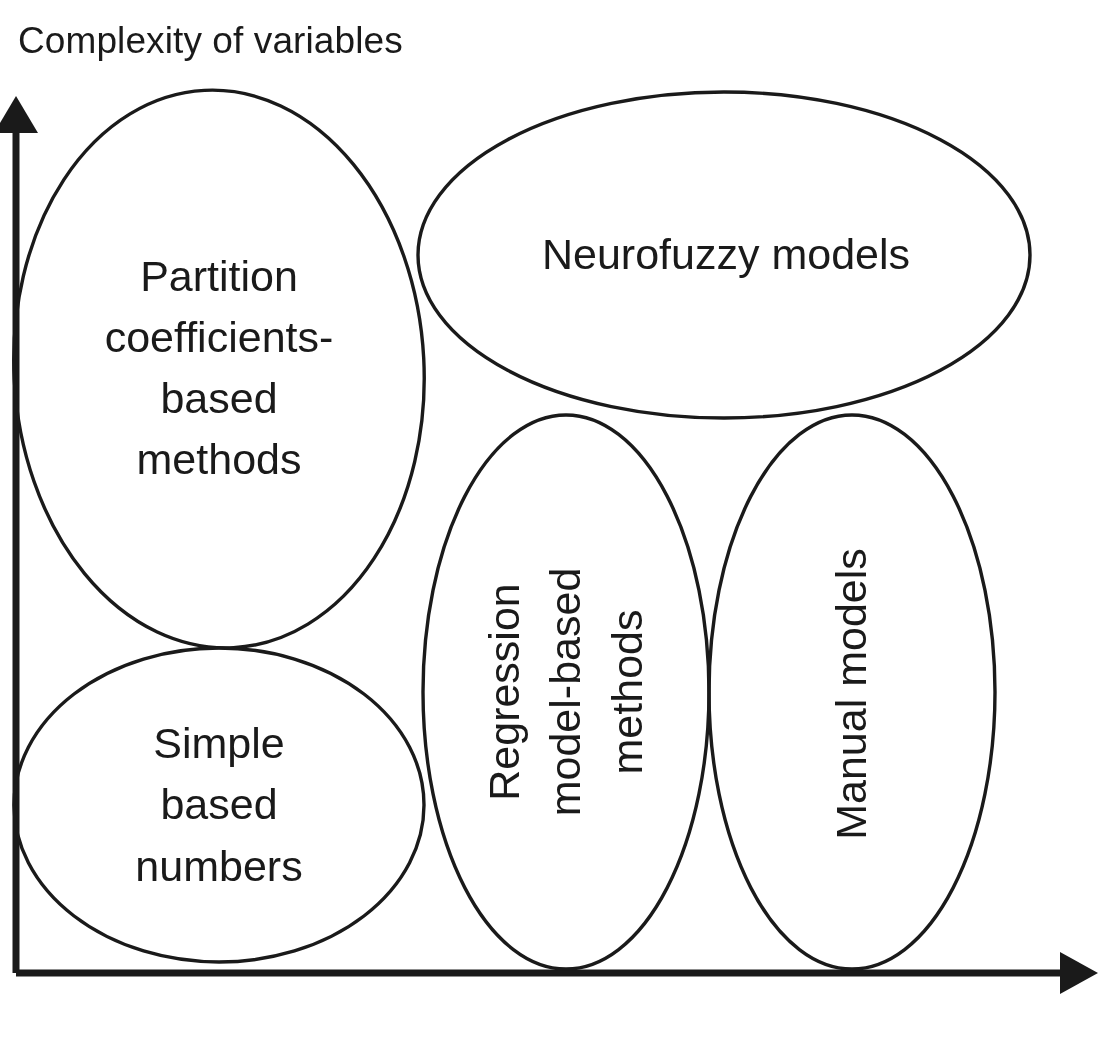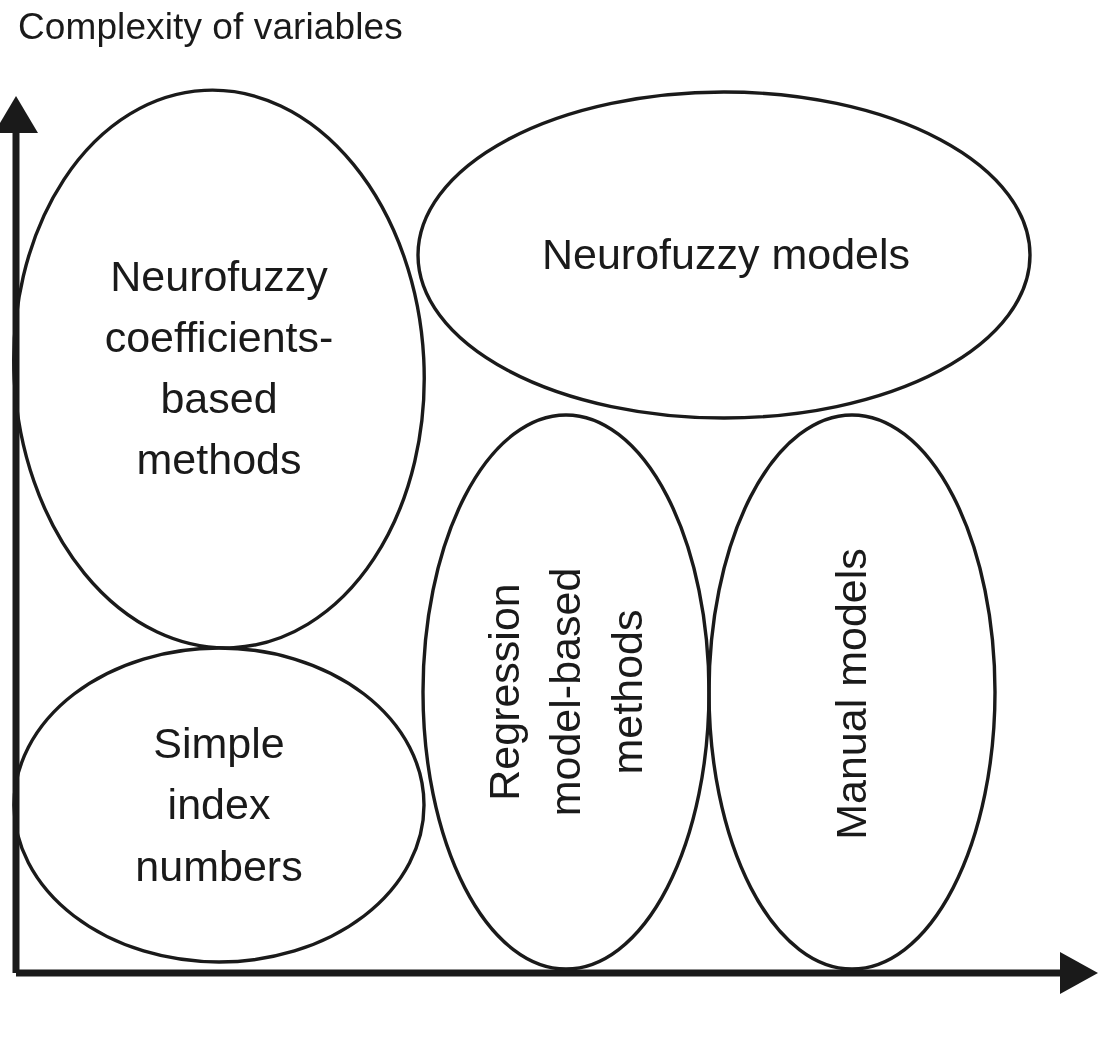--- a/index.html
+++ b/index.html
@@ -43,21 +43,21 @@
     color: #1a1a1a;
     font-family: "Liberation Sans", sans-serif;
     white-space: pre-line;
     text-align: center;
     line-height: 1.34;
     position: absolute;
   }
   
   #y-axis-caption {
     left: 18px;
-    top: 2px;
+    top: 16px;
     font-size: 37px;
     text-align: center;
     letter-spacing: 0.1px;
   }
   
   #x-axis-caption {
     right: 8px;
     top: 993px;
     font-size: 37px;
     text-align: right;
@@ -133,27 +133,27 @@
 
     <ellipse class="ellipse-shape" cx="566" cy="692" rx="143" ry="277"></ellipse>
 
     <ellipse class="ellipse-shape" cx="852" cy="692" rx="143" ry="277"></ellipse>
 
   </svg>
 
   <div class="lbl" id="y-axis-caption">Complexity of variables</div>
 
 
-  <div class="ellipse-label" id="label-partition">Neurofuzzy
+  <div class="ellipse-label" id="label-partition">Partition
 coefficients-
 based
 methods</div>
 
   <div class="ellipse-label" id="label-simple">Simple
-index
+based
 numbers</div>
 
   <div class="ellipse-label" id="label-neurofuzzy">Neurofuzzy models</div>
 
   <div class="ellipse-label" id="label-regression">Regression
 model-based
 methods</div>
 
   <div class="ellipse-label" id="label-manual">Manual models</div>
 

